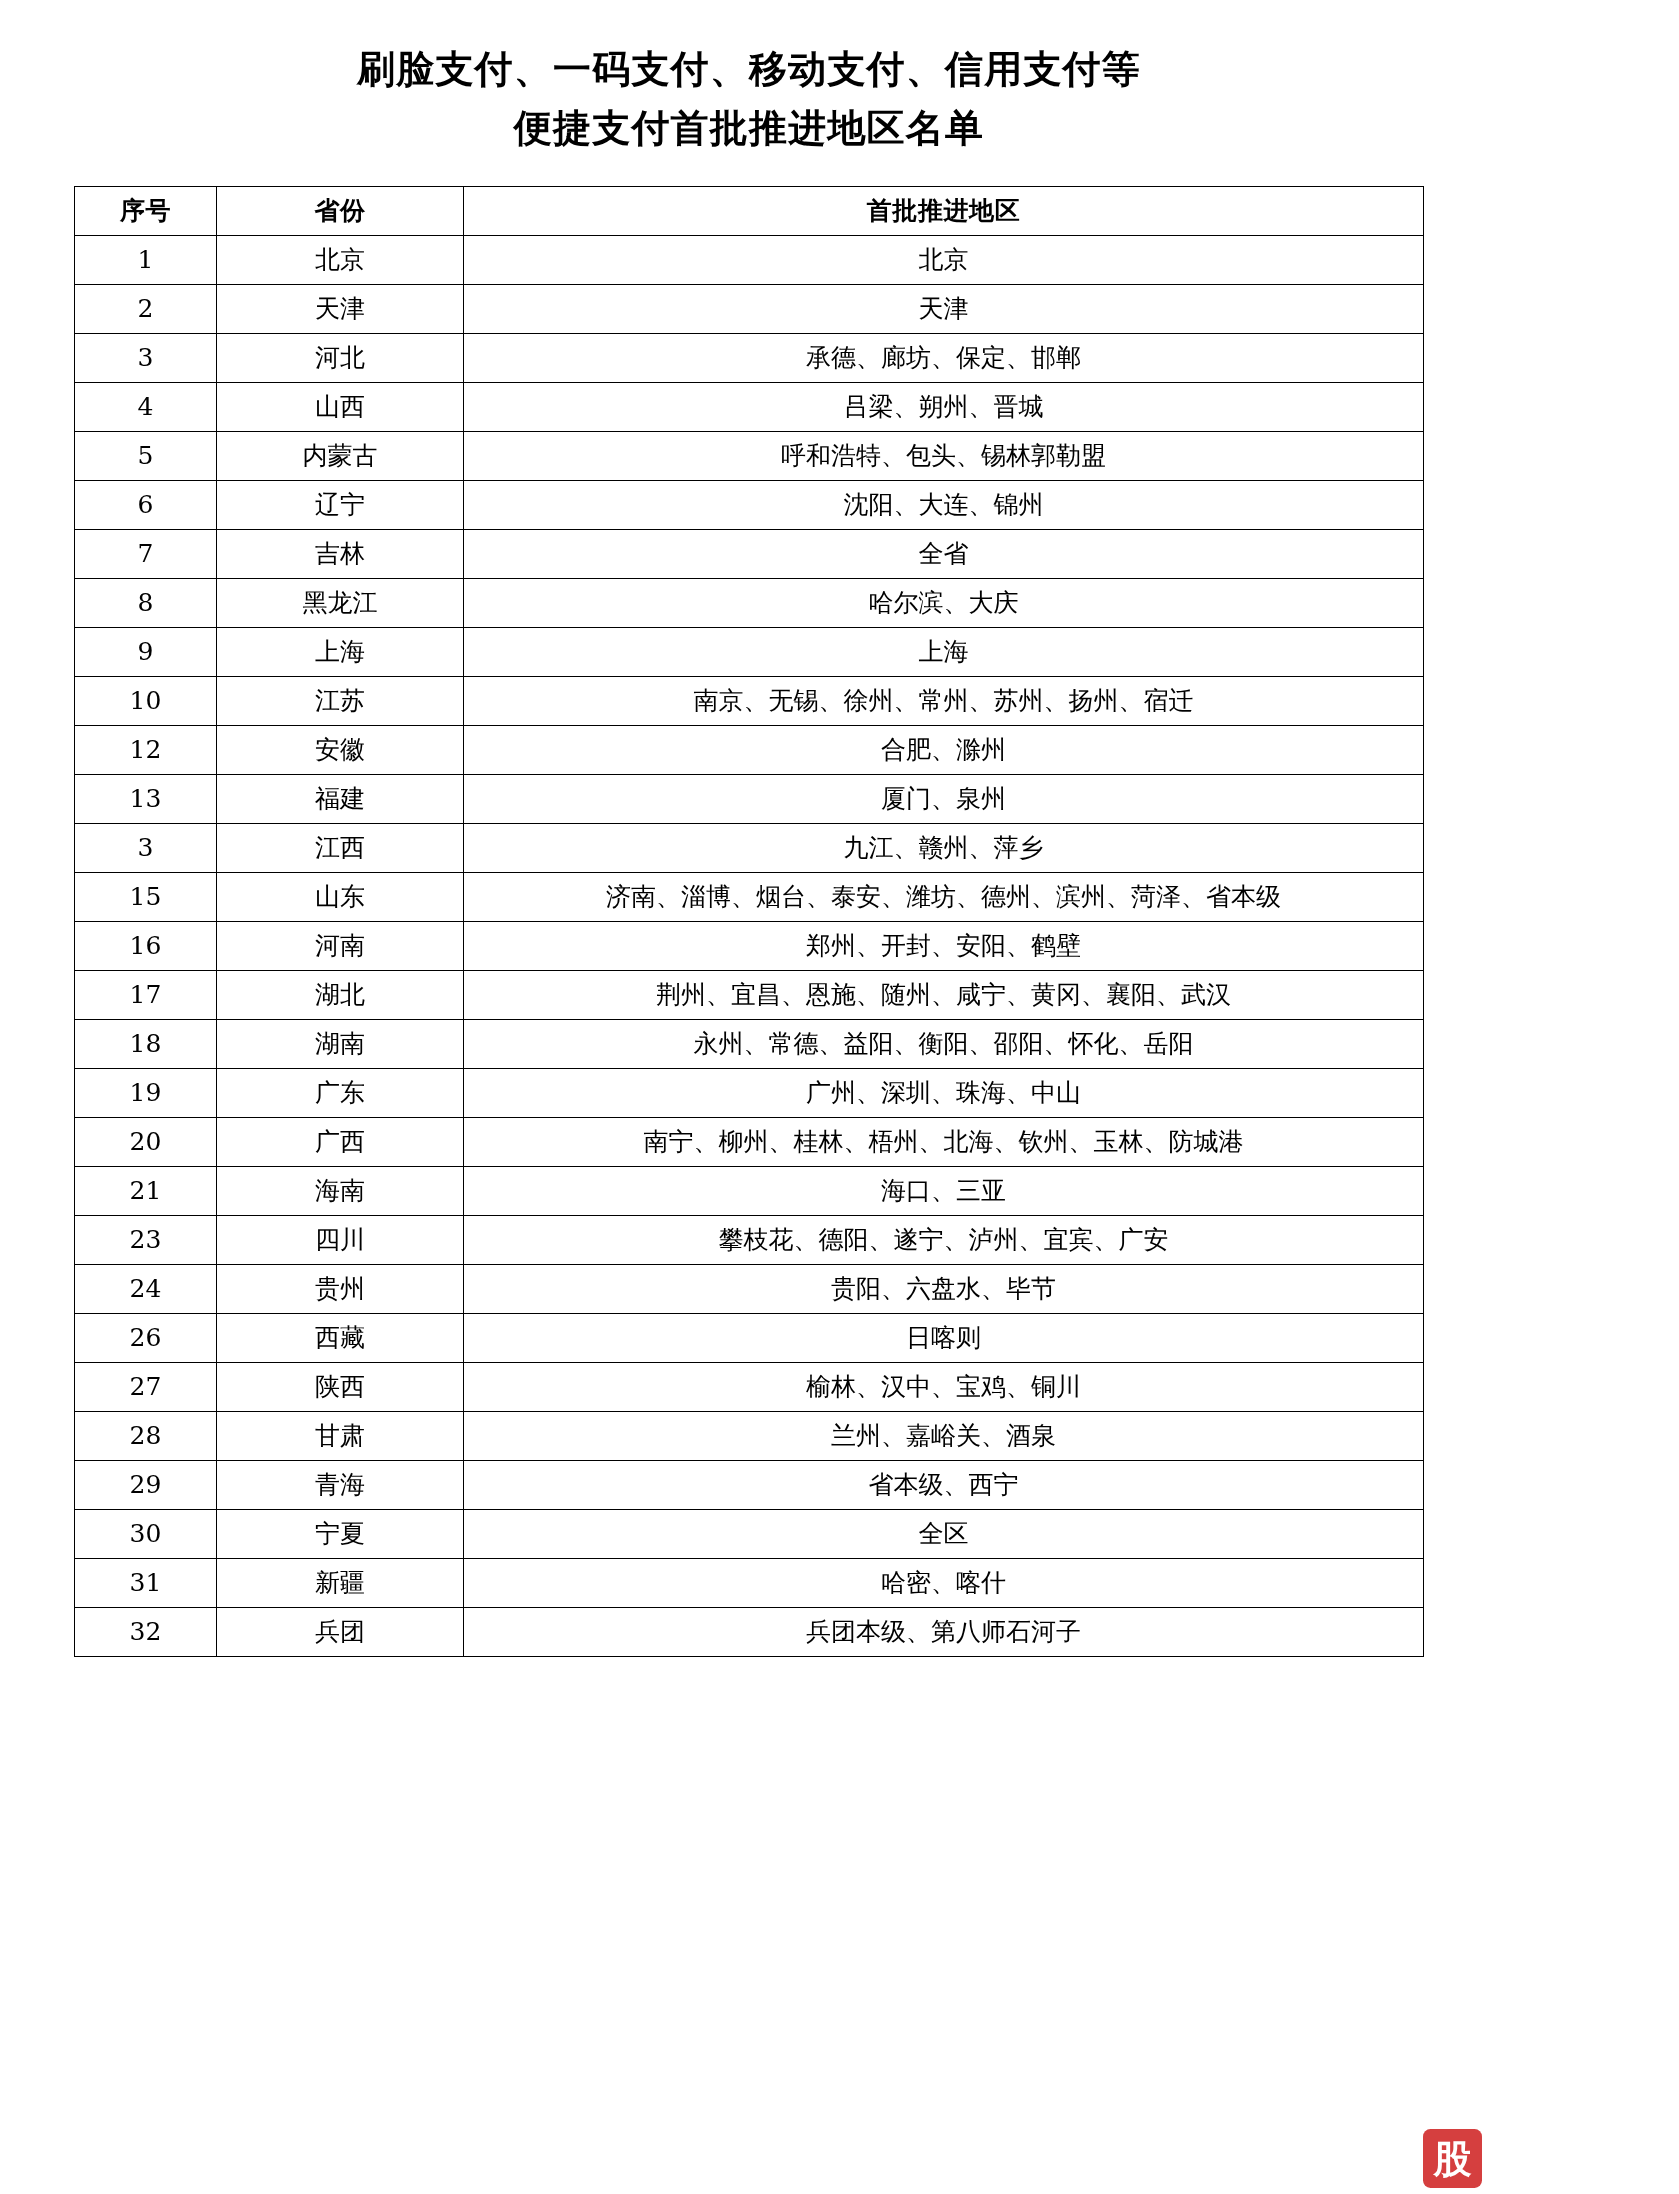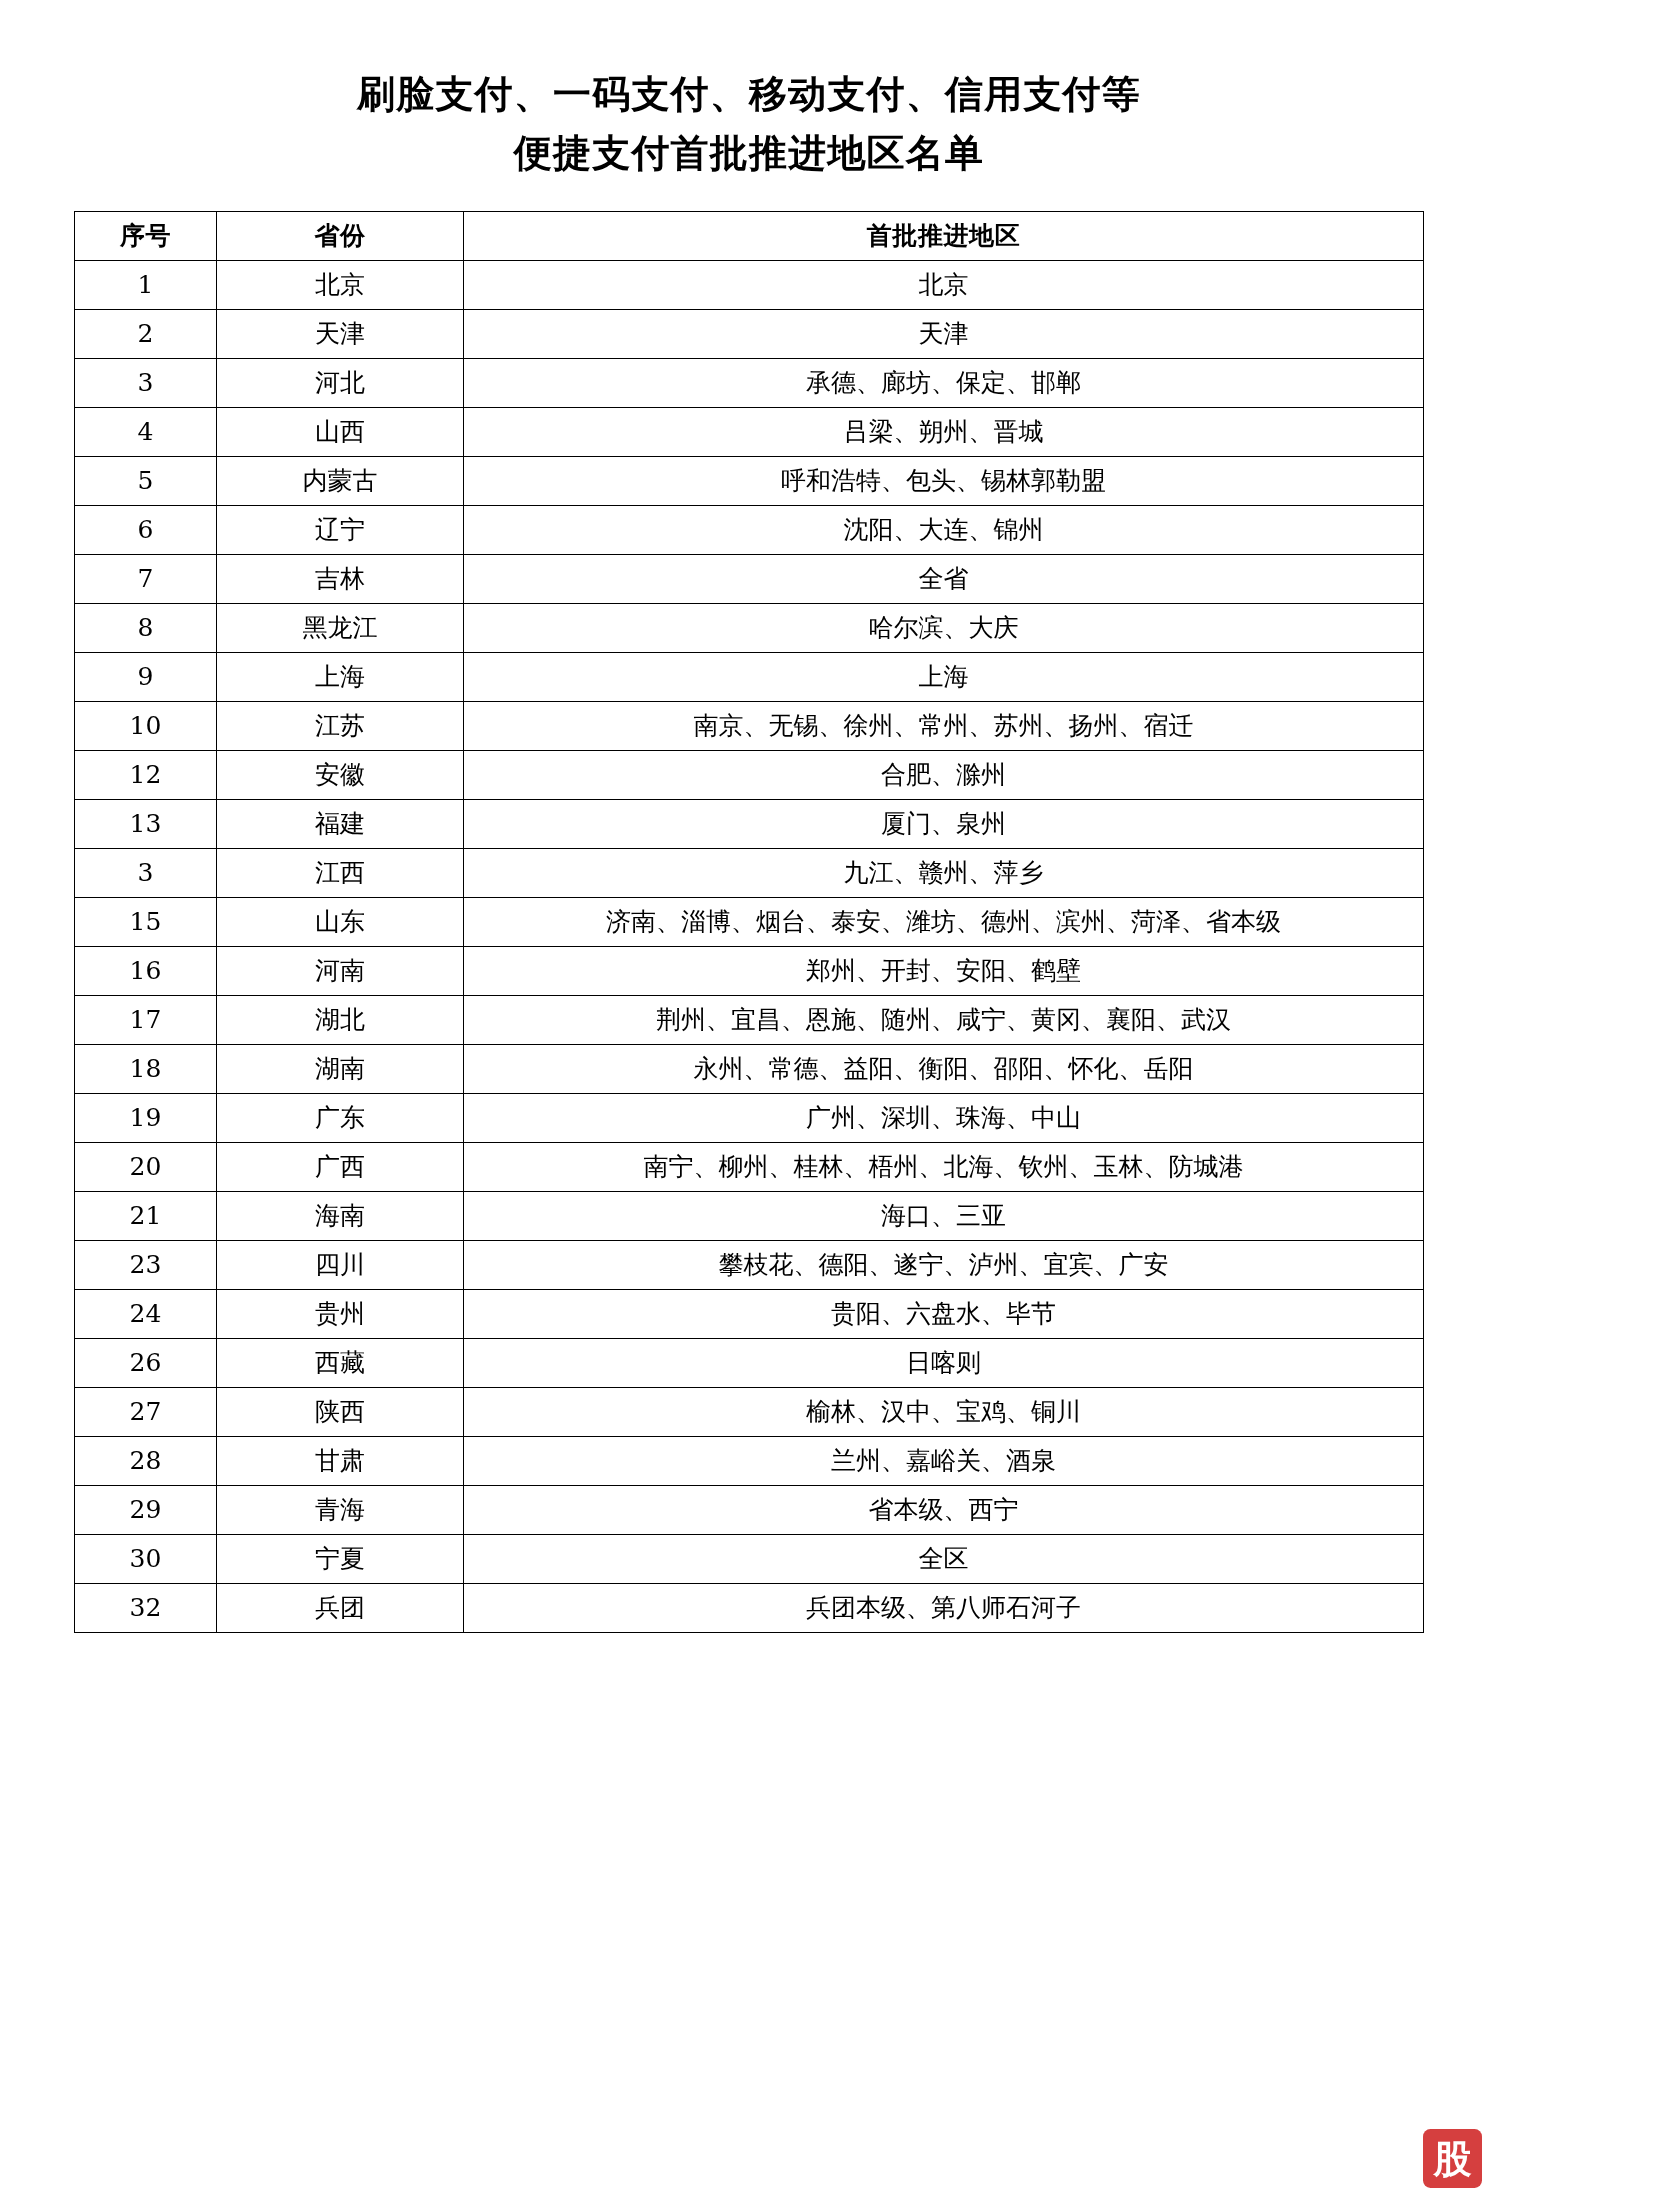--- a/index.html
+++ b/index.html
@@ -11,21 +11,21 @@
     width: 1679px;
     min-height: 2194px;
     font-family: "DejaVu Serif", "Liberation Serif", serif;
     color: #000000;
     position: relative;
   }
   .page {
     width: 1498px;
     min-height: 2194px;
     box-sizing: border-box;
-    padding: 65px 74px 25px 74px;
+    padding: 40px 74px 25px 74px;
     position: relative;
   }
   .doc-title {
     text-align: center;
     font-size: 38px;
     font-weight: bold;
     line-height: 1.55;
     letter-spacing: 1.2px;
     font-family: "DejaVu Serif", "Liberation Serif", serif;
   }
@@ -234,20 +234,25 @@
           <td class="col-index">29</td>
           <td class="col-province">青海</td>
           <td class="col-regions">省本级、西宁</td>
         </tr>
         <tr>
           <td class="col-index">30</td>
           <td class="col-province">宁夏</td>
           <td class="col-regions">全区</td>
         </tr>
         <tr>
+          <td class="col-index">31</td>
+          <td class="col-province">新疆</td>
+          <td class="col-regions">哈密、喀什</td>
+        </tr>
+        <tr>
           <td class="col-index">32</td>
           <td class="col-province">兵团</td>
           <td class="col-regions">兵团本级、第八师石河子</td>
         </tr>
       </tbody>
   </table>
 
   <div class="watermark">股</div>
 
 </div>

